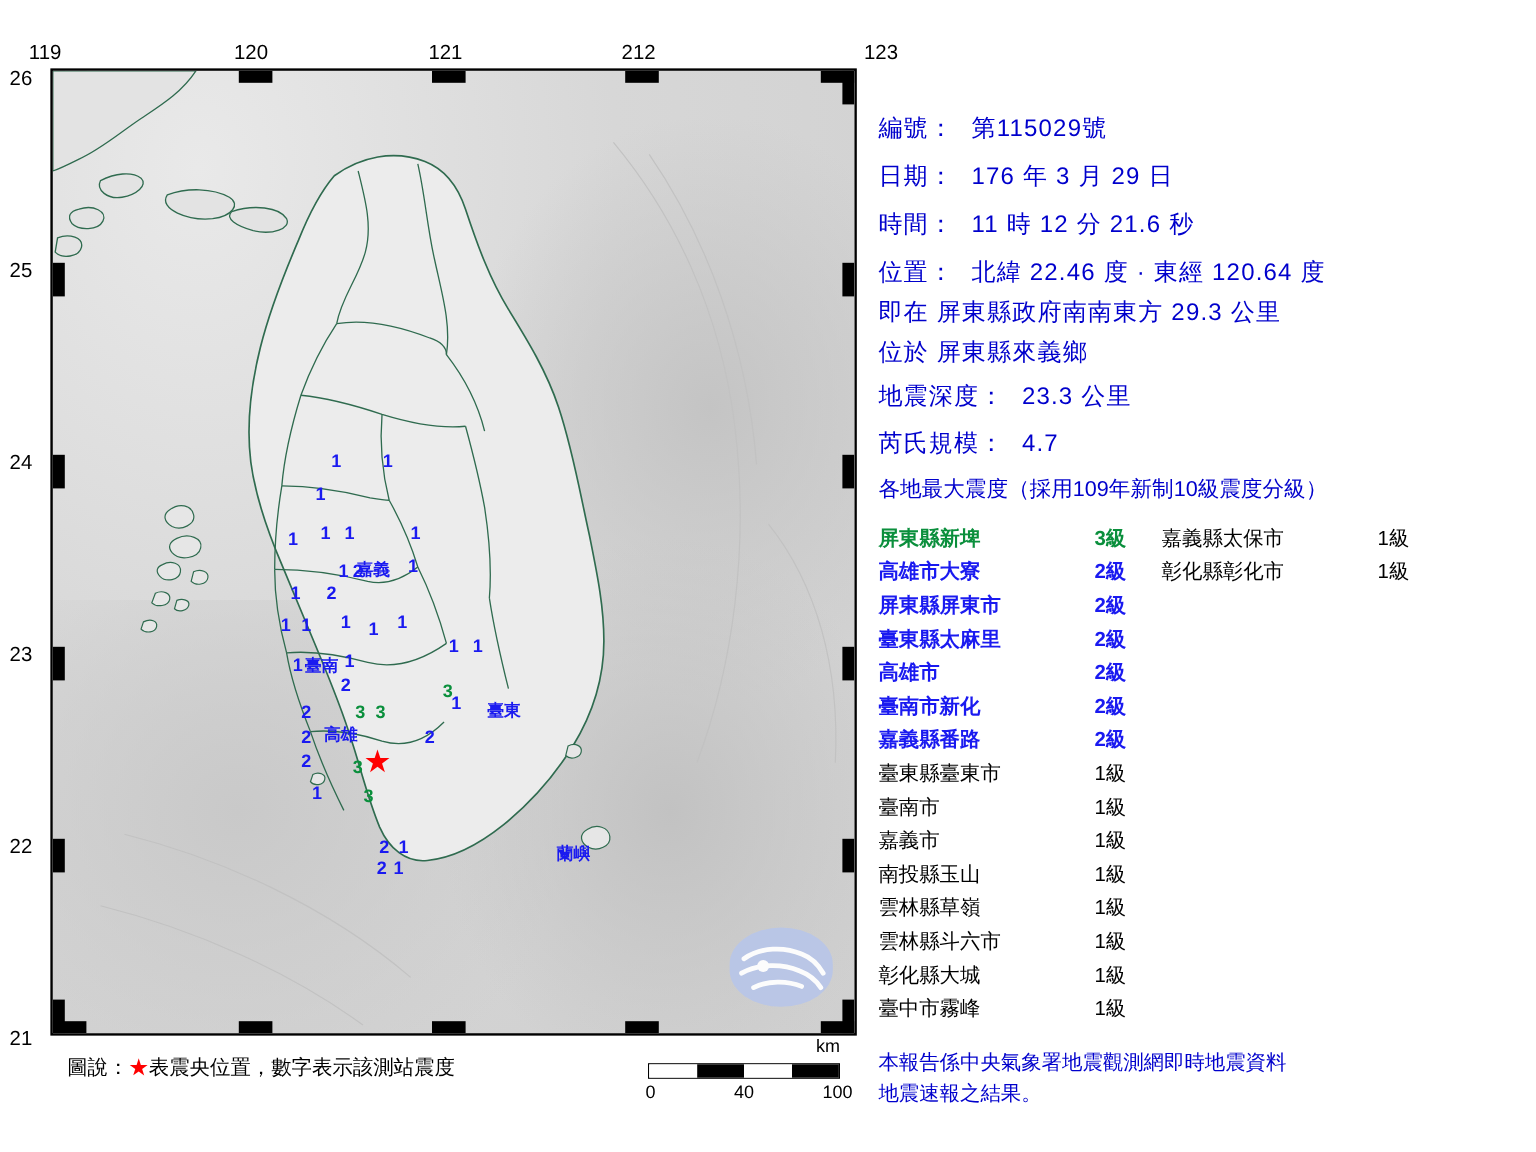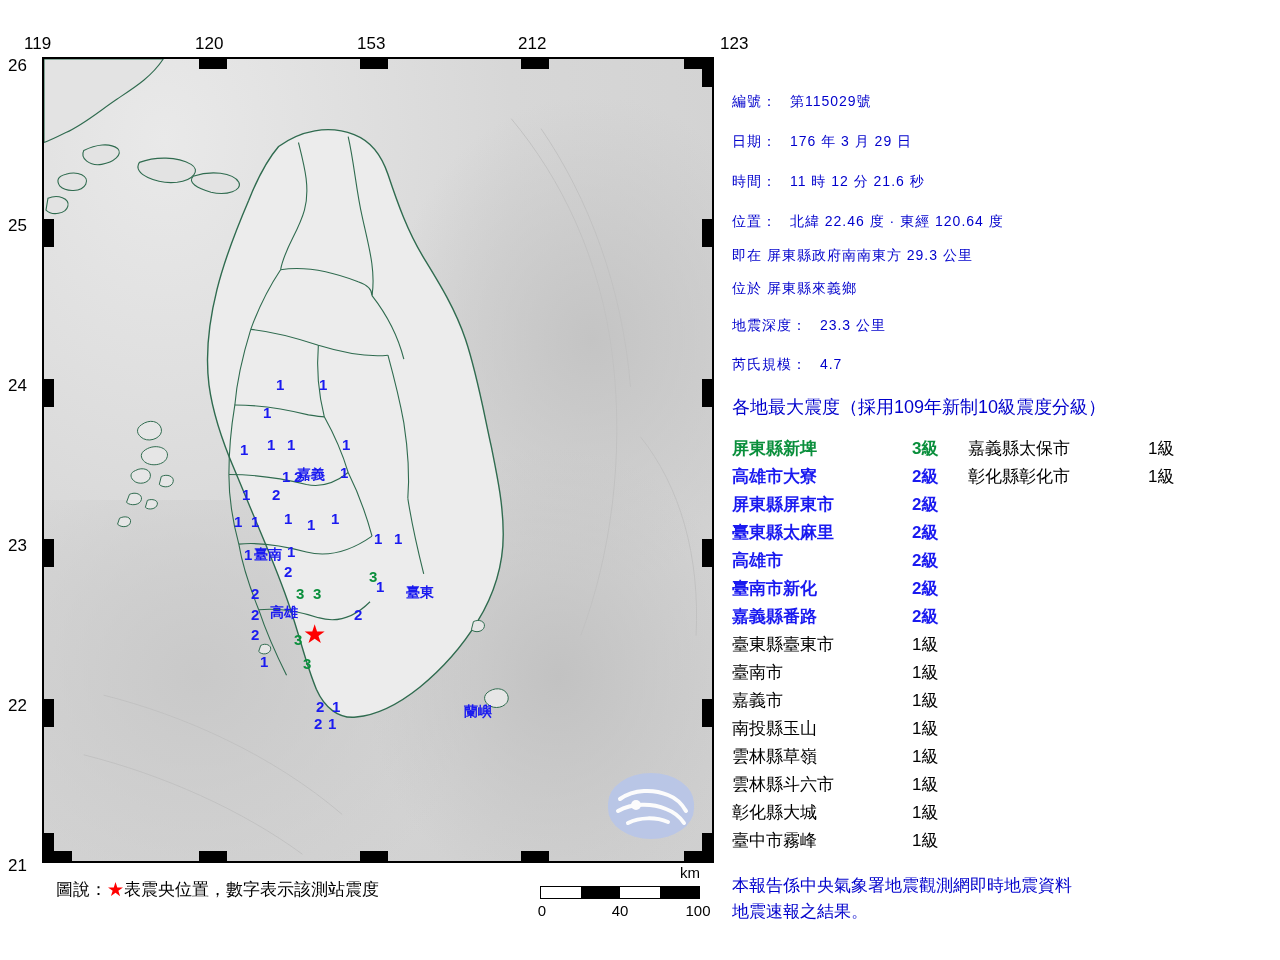--- a/index.html
+++ b/index.html
@@ -88,40 +88,40 @@
   #scalebar .lbls span { position:absolute; font-size:15px; color:#000; transform:translateX(-50%); }
 
   
   #report { position:absolute; left:724px; top:0; width:556px; height:960px; }
   #report-title {
     position:absolute; left:8px; top:30px;
     font-size:27px; font-weight:bold; color:#0000cc; letter-spacing:5px;
     white-space:nowrap;
   }
   .rline {
-    position:absolute; left:8px; font-size:14px; color:#0000cc;
+    position:absolute; left:8px; font-size:20px; color:#0000cc;
     white-space:nowrap; letter-spacing:1px;
   }
   #maxint-head { position:absolute; left:8px; top:395px; font-size:18px; color:#0000cc; white-space:nowrap; }
   .ient { position:absolute; font-size:17px; white-space:nowrap; }
   .ient .nm { position:absolute; left:0; top:0; }
   .ient .lv { position:absolute; left:180px; top:0; }
   .lv-green { color:#0a8f3c; font-weight:bold; }
   .lv-blue  { color:#1a1af0; font-weight:bold; }
   .lv-black { color:#000000; }
   #footnote { position:absolute; left:8px; top:873px; font-size:17px; color:#0000cc; line-height:1.55; white-space:nowrap; }
 </style>
 </head>
 <body>
 
 <div id="map-panel">
 
   <div class="lon-label" style="left:24px;top:34px;">119</div>
   <div class="lon-label" style="left:195px;top:34px;">120</div>
-  <div class="lon-label" style="left:357px;top:34px;">153</div>
+  <div class="lon-label" style="left:357px;top:34px;">121</div>
   <div class="lon-label" style="left:518px;top:34px;">212</div>
   <div class="lon-label" style="left:678px;top:34px;margin-left:42px;">123</div>
 
   <div class="lat-label" style="left:8px;top:56px;">26</div>
   <div class="lat-label" style="left:8px;top:216px;">25</div>
   <div class="lat-label" style="left:8px;top:376px;">24</div>
   <div class="lat-label" style="left:8px;top:536px;">23</div>
   <div class="lat-label" style="left:8px;top:696px;">22</div>
   <div class="lat-label" style="left:8px;top:856px;">21</div>
 

